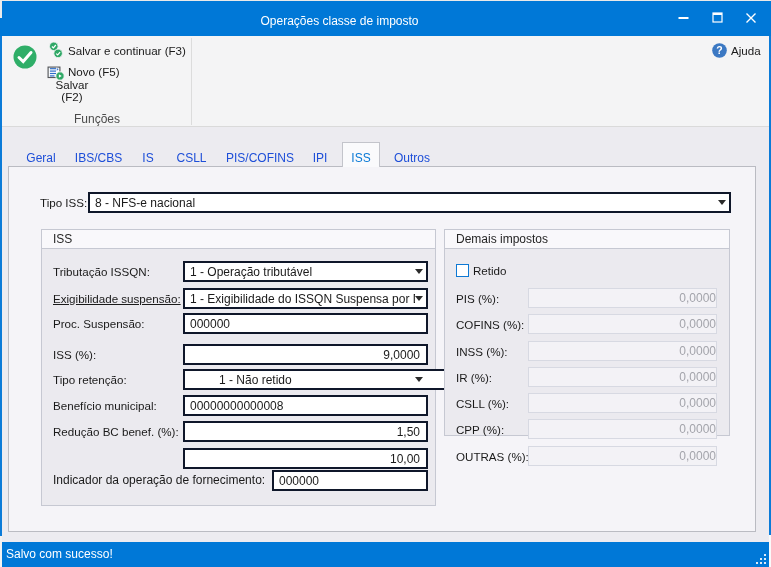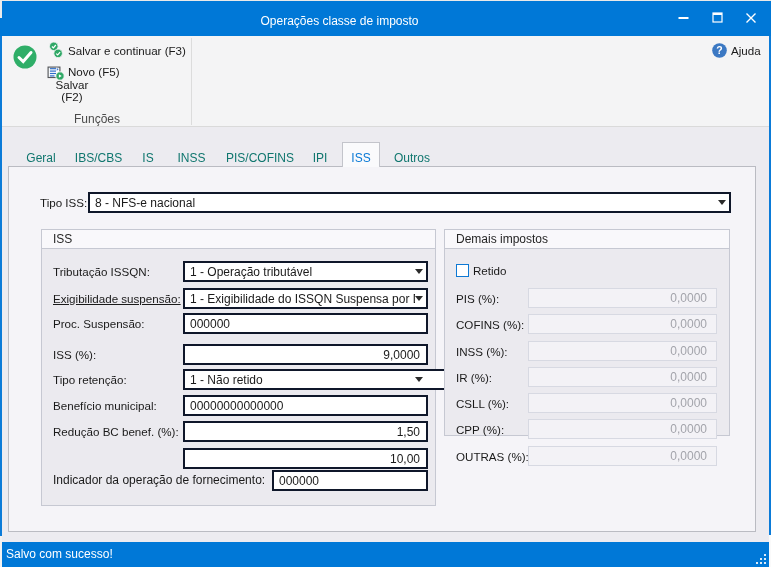--- a/index.html
+++ b/index.html
@@ -15,32 +15,32 @@
   .sideL { left:0; top:36px; width:2px; height:500px; background:#0b7bd8; }
   .sideR { left:769px; top:36px; width:2px; height:499px; background:#0b7bd8; }
 
   
   .ribbon { left:2px; top:36px; width:767px; height:91px; background:#f4f4f5; border-bottom:1px solid #dadada; }
   .vsep { left:191px; top:38px; width:1px; height:87px; background:#dcdcdc; }
   .funcoes { left:3px; top:112px; width:188px; height:14px; text-align:center; color:#4b4b4b; }
   .btncap { left:4px; top:79px; width:42px; text-align:center; line-height:12px; color:#1a1a1a; font-size:11.6px;margin-left:47px; }
 
   
-  .tabtxt { top:150.5px; height:15px; line-height:15px; text-align:center; color:#0f766e; }
+  .tabtxt { top:150.5px; height:15px; line-height:15px; text-align:center; color:#1d4ed8; }
   .seltab { left:342px; top:142px; width:38px; height:25px; background:#fafafc; border:1px solid #c3c4cb; border-bottom:none; z-index:3; }
   .seltabtxt { left:342px; top:150.5px; width:38px; height:15px; line-height:15px; text-align:center; color:#0b7ad6; z-index:4; }
 
   
   .page { left:8px; top:166px; width:748px; height:366px; background:#f5f4f8; border:1px solid #babbc2; }
 
   .lbl { height:21px; line-height:21px; white-space:nowrap; font-size:11.6px; }
   .box { background:#fff; border:2px solid #0f172a; height:21px; line-height:19px; white-space:nowrap; overflow:hidden; }
   .box .tx { padding-left:5px; }
   .boxr { text-align:right; padding-right:6px; }
-  .dis { background:#f3f2f6; border:1px solid #d7d9e2; color:#a3a4ab; text-align:right; padding-right:9px; height:20px; line-height:18px; }
+  .dis { background:#f3f2f6; border:1px solid #d7d9e2; color:#a3a4ab; text-align:right; padding-right:0; height:20px; line-height:18px; }
   .arrow { width:0; height:0; border-left:4.5px solid transparent; border-right:4.5px solid transparent; border-top:5px solid #2b2b2b; }
 
   .grp { background:#ebeaef; border:1px solid #c6c8d2; }
   .grpcap { background:#f9f8fb; border-bottom:1px solid #c6c8d2; height:19px; line-height:19px; padding-left:11px; color:#262626; }
 
   .statusbar { left:2px; top:542px; width:767px; height:25px; background:#0078d7; }
   .statustxt { left:6px; top:542px; height:25px; line-height:25px; color:#fff; }
 </style>
 </head>
 <body>
@@ -94,21 +94,21 @@
     <circle cx="7.5" cy="7.5" r="7.3" fill="#3b78c3"></circle>
     <text x="7.5" y="11" font-family="Liberation Sans" font-size="10.5" font-weight="bold" fill="#fff" text-anchor="middle">?</text>
   </svg>
   <div class="abs lbl" style="left:731px; top:40px;">Ajuda</div>
 
   <div class="abs funcoes">Funções</div>
 
   <div class="abs tabtxt" style="left:16px;  width:50px;">Geral</div>
   <div class="abs tabtxt" style="left:66px;  width:65px;">IBS/CBS</div>
   <div class="abs tabtxt" style="left:131px; width:34px;">IS</div>
-  <div class="abs tabtxt" style="left:165px; width:53px;">INSS</div>
+  <div class="abs tabtxt" style="left:165px; width:53px;">CSLL</div>
   <div class="abs tabtxt" style="left:218px; width:84px;">PIS/COFINS</div>
   <div class="abs tabtxt" style="left:300px; width:40px;">IPI</div>
   <div class="abs tabtxt" style="left:380px; width:64px;">Outros</div>
   <div class="abs page"></div>
   <div class="abs seltab"></div>
   <div class="abs seltabtxt">ISS</div>
 
   <div class="abs lbl" style="left:40px; top:192px;">Tipo ISS:</div>
   <div class="abs box" style="left:88px; top:192px; width:643px;">
       <div class="tx">8 - NFS-e nacional</div>
@@ -133,28 +133,28 @@
 
   <div class="abs lbl" style="left:53px; top:313px;">Proc. Suspensão:</div>
   <div class="abs box" style="left:183px; top:313px; width:245px;">
       <div class="tx">000000</div>
     </div>
 
   <div class="abs lbl" style="left:53px; top:344px;">ISS (%):</div>
   <div class="abs box boxr" style="left:183px; top:344px; width:245px;">9,0000</div>
 
   <div class="abs lbl" style="left:53px; top:369px;">Tipo retenção:</div>
-  <div class="abs box" style="left:183px; top:369px; width:280px;">
+  <div class="abs box" style="left:183px; top:369px; width:280px;padding-left:29px;">
       <div class="tx">1 - Não retido</div>
     </div>
   <div class="abs arrow" style="left:415px; top:377px;"></div>
 
   <div class="abs lbl" style="left:53px; top:395px;">Benefício municipal:</div>
   <div class="abs box" style="left:183px; top:395px; width:245px;">
-      <div class="tx">00000000000000</div>
+      <div class="tx">00000000000008</div>
     </div>
 
   <div class="abs lbl" style="left:53px; top:421px;">Redução BC benef. (%):</div>
   <div class="abs box boxr" style="left:183px; top:421px; width:245px;">1,50</div>
 
   <div class="abs box boxr" style="left:183px; top:448px; width:245px;">10,00</div>
 
   <div class="abs lbl" style="left:53px; top:470px; font-size:12px;">Indicador da operação de fornecimento:</div>
   <div class="abs box" style="left:272px; top:470px; width:156px;">
       <div class="tx">000000</div>

